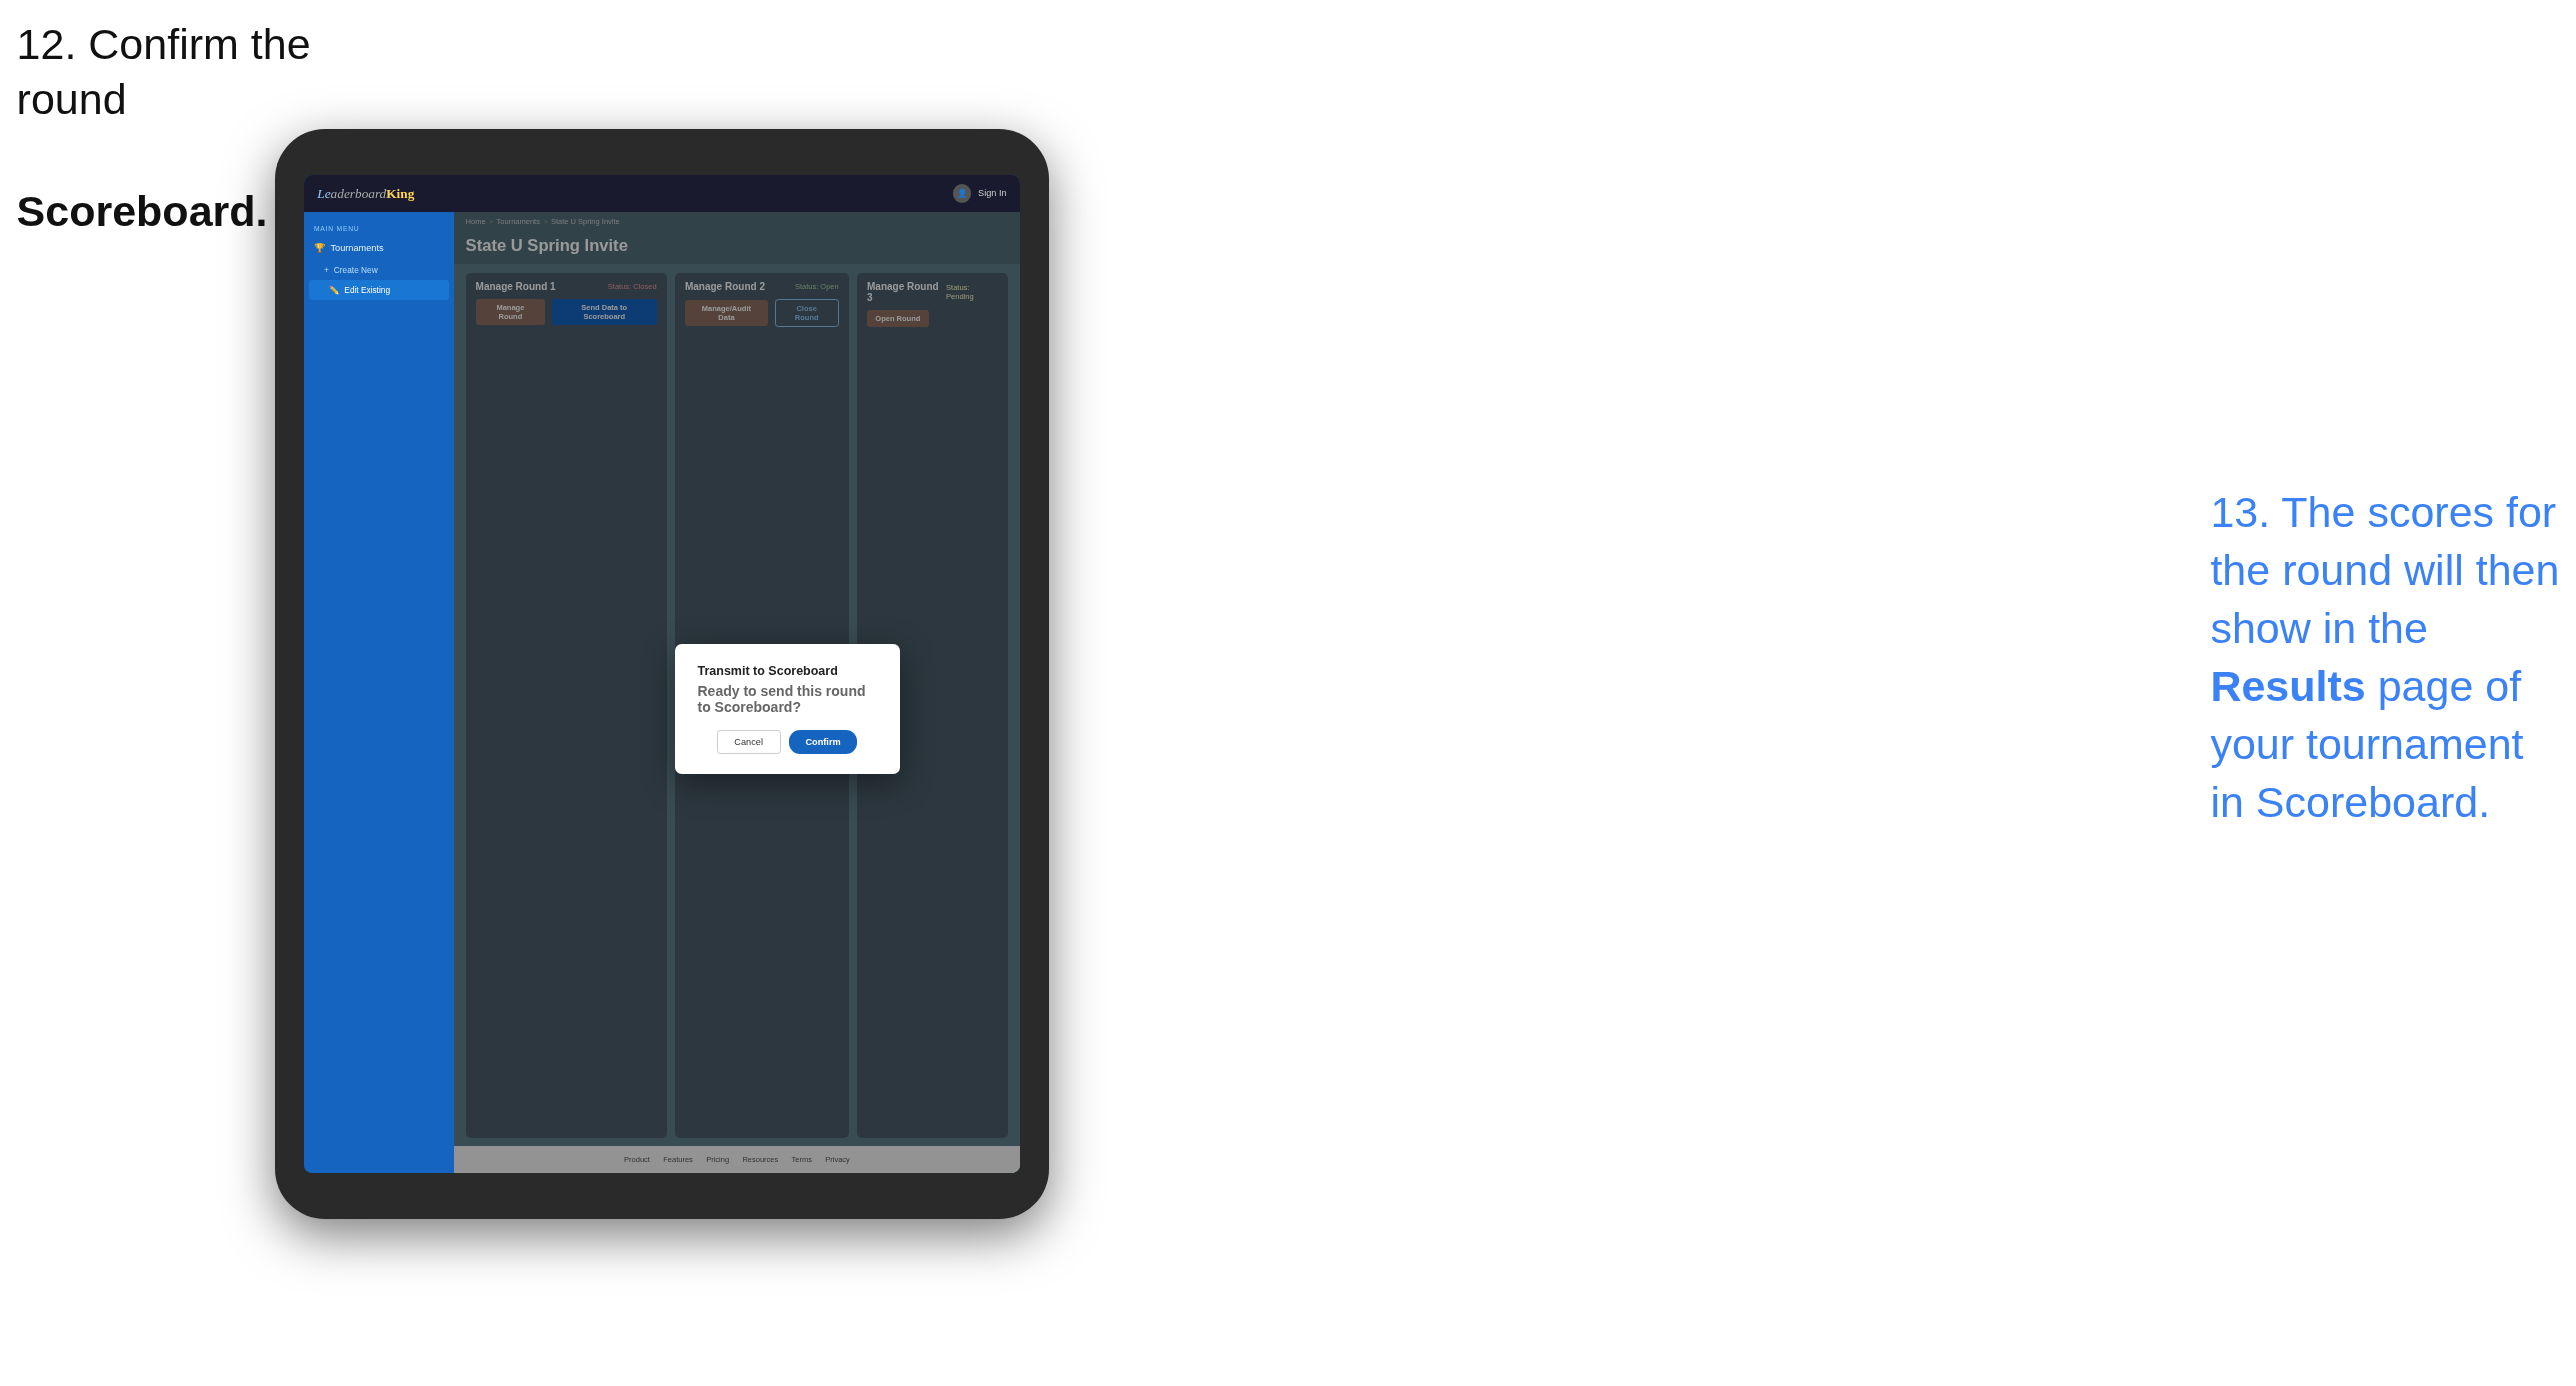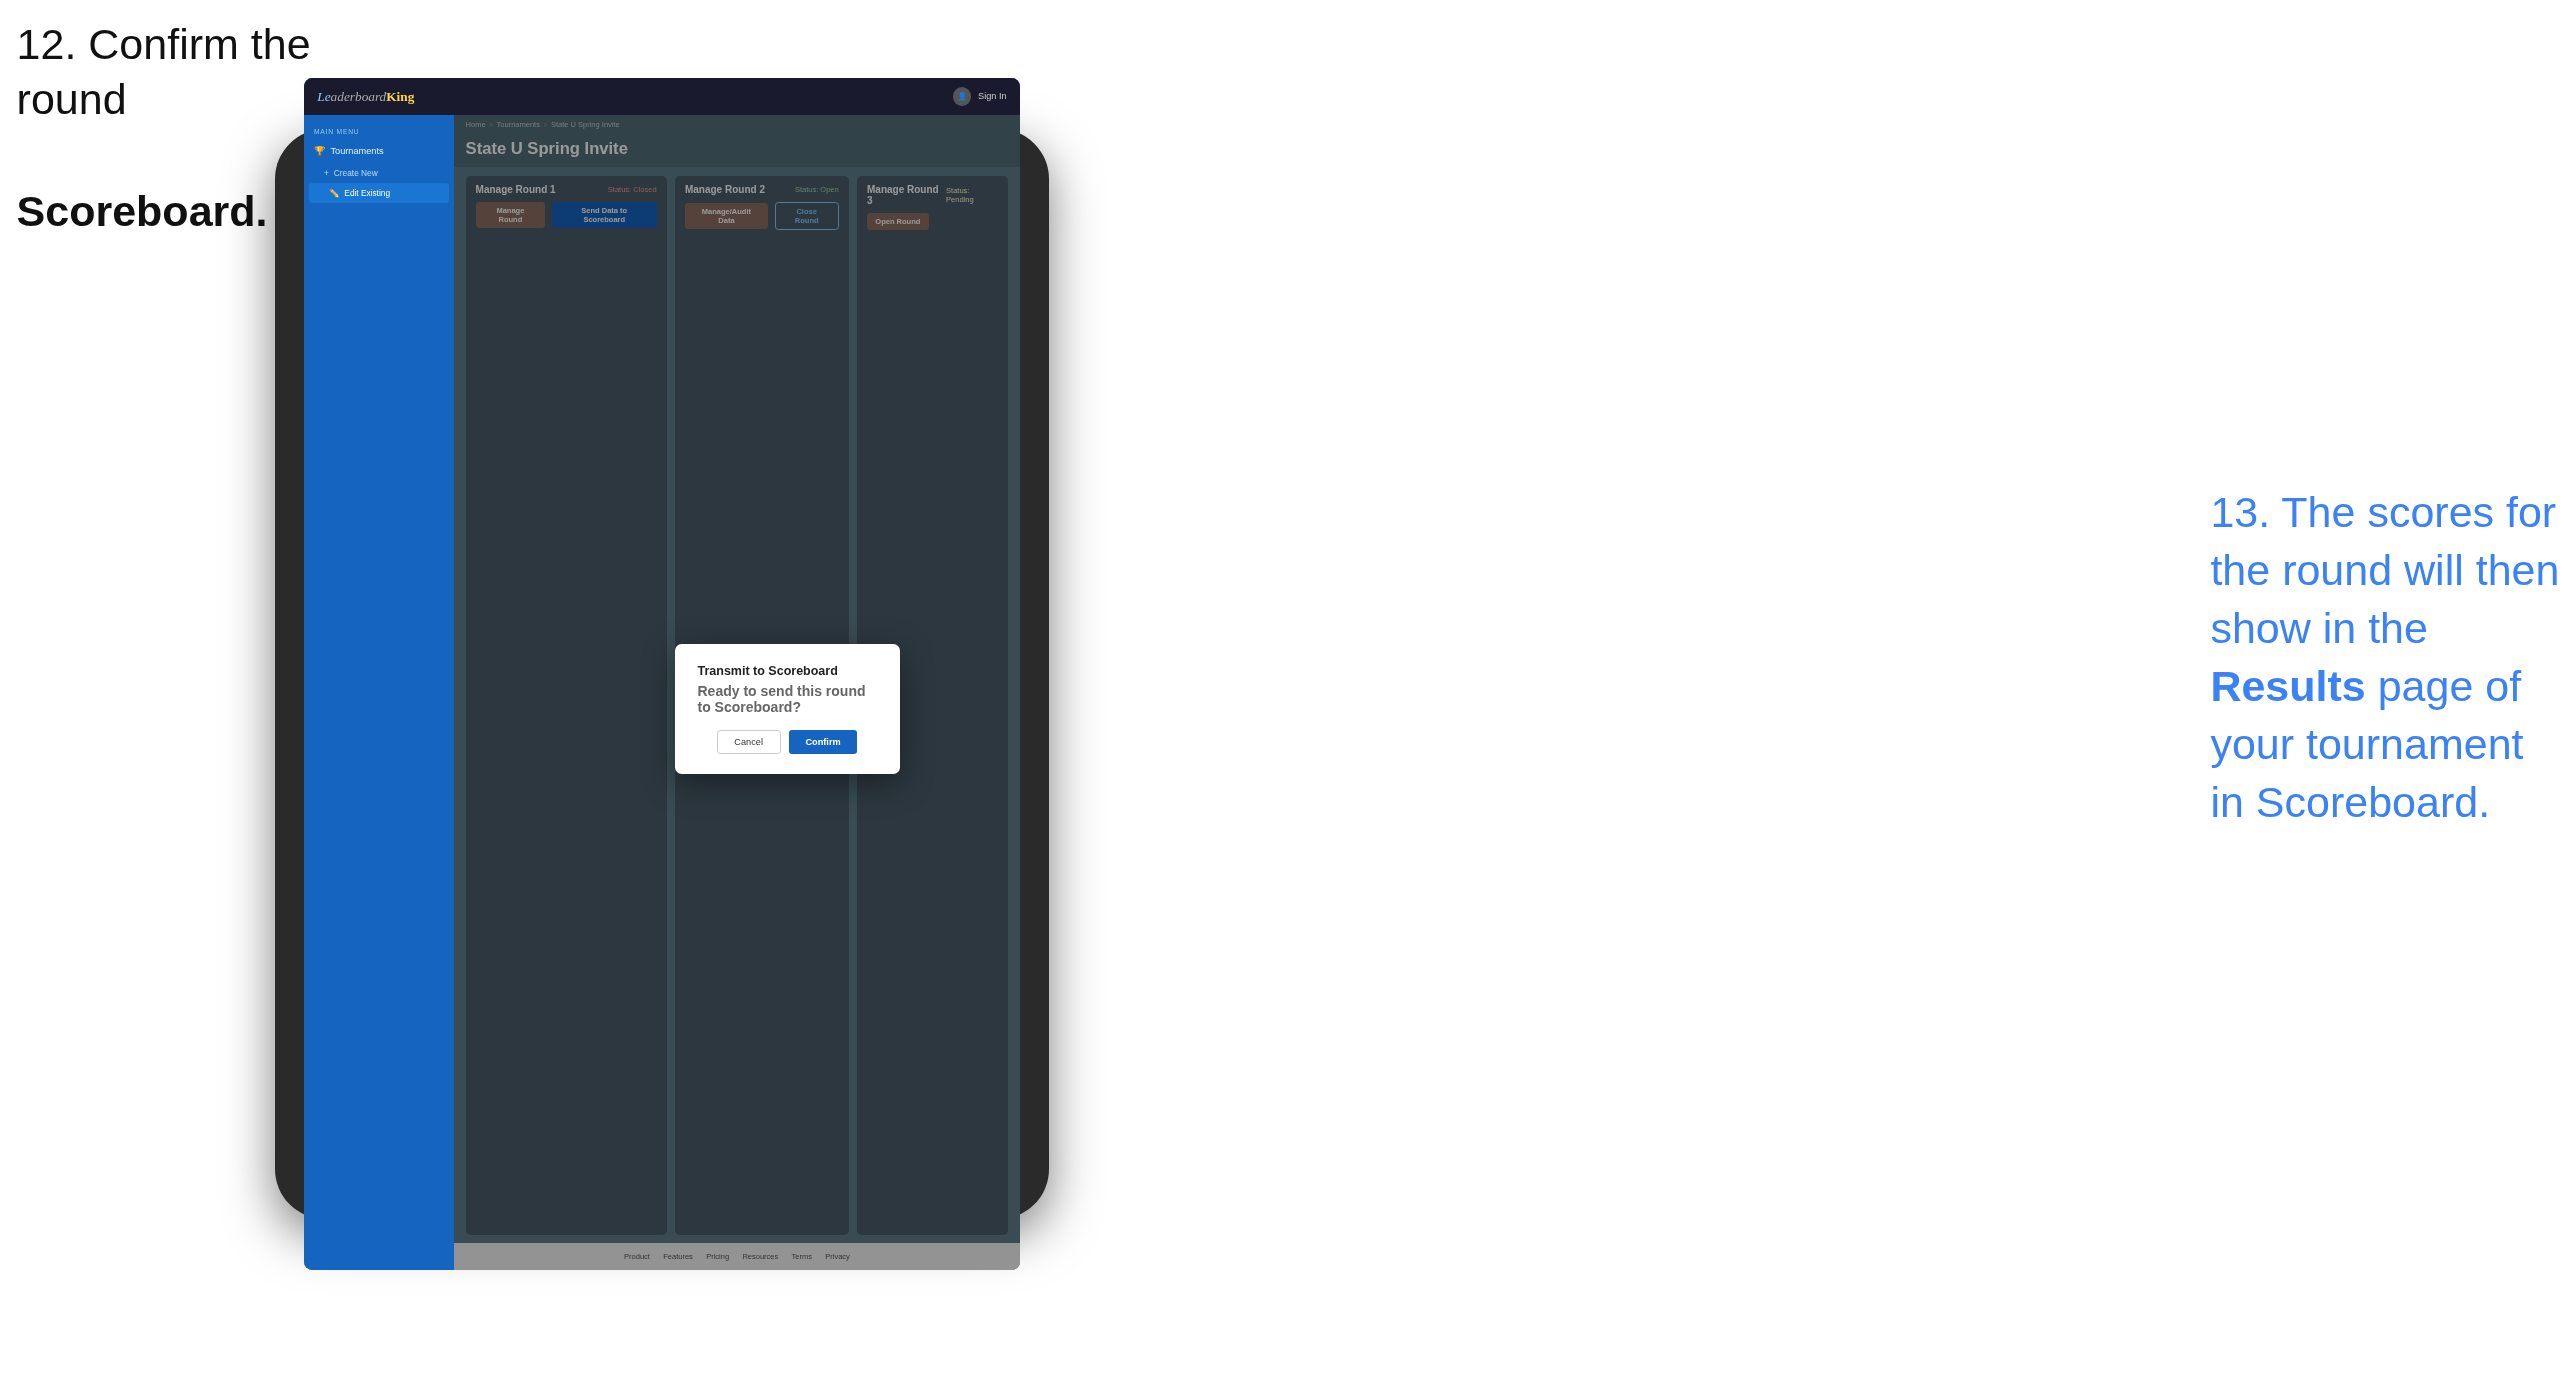--- a/index.html
+++ b/index.html
@@ -56,21 +56,21 @@
       background: #2a2a2a;
       border-radius: 50px;
       box-shadow: 0 16.6px 50px rgba(0,0,0,0.5);
       display: flex;
       align-items: center;
       justify-content: center;
     }
 
     .tablet-screen {
       width: 716px;
-      height: 1192px;
+      height: 998px;
       background: #0369a1;
       border-radius: 8.3px;
       overflow: hidden;
       position: relative;
       display: flex;
       flex-direction: column;
     }
 
     
     .top-nav {
@@ -302,21 +302,21 @@
       border-radius: 3.3px;
       font-size: 9.2px;
       cursor: pointer;
       color: #333;
     }
     .btn-confirm {
       padding: 5.8px 16.6px;
       border: none;
       background: #1565c0;
       color: #fff;
-      border-radius: 3px;
+      border-radius: 11px;
       font-size: 9.2px;
       cursor: pointer;
       font-weight: 600;
     }
 
     
     .logo-text {
       font-size: 13.3px;
       color: #fff;
       font-family: Georgia, serif;

